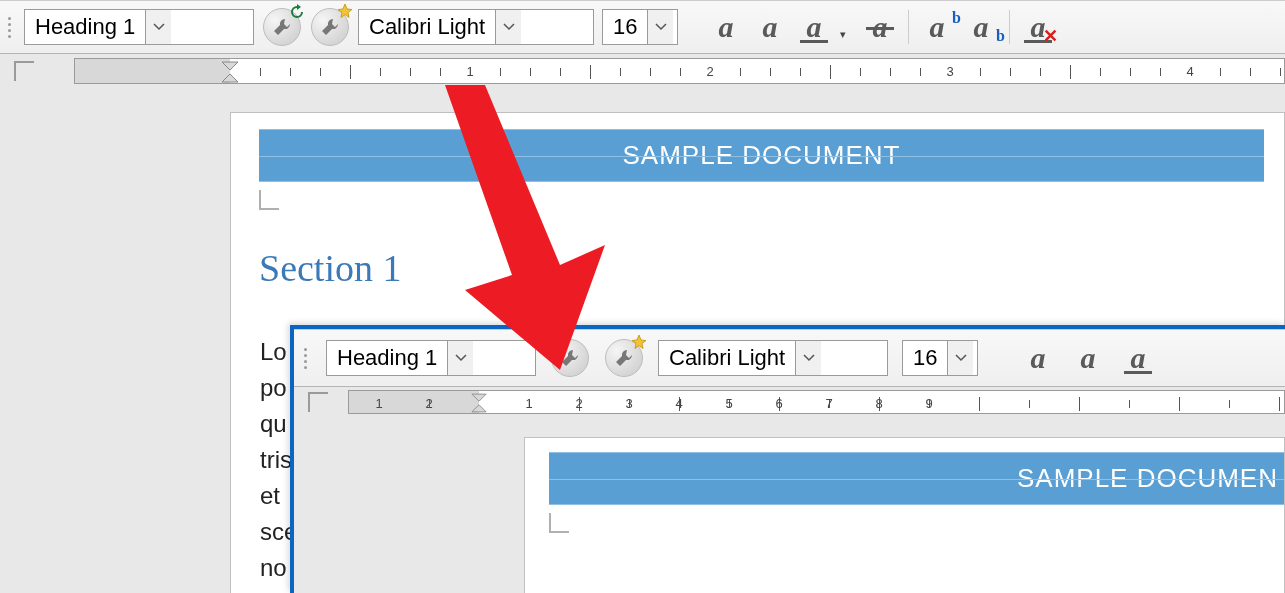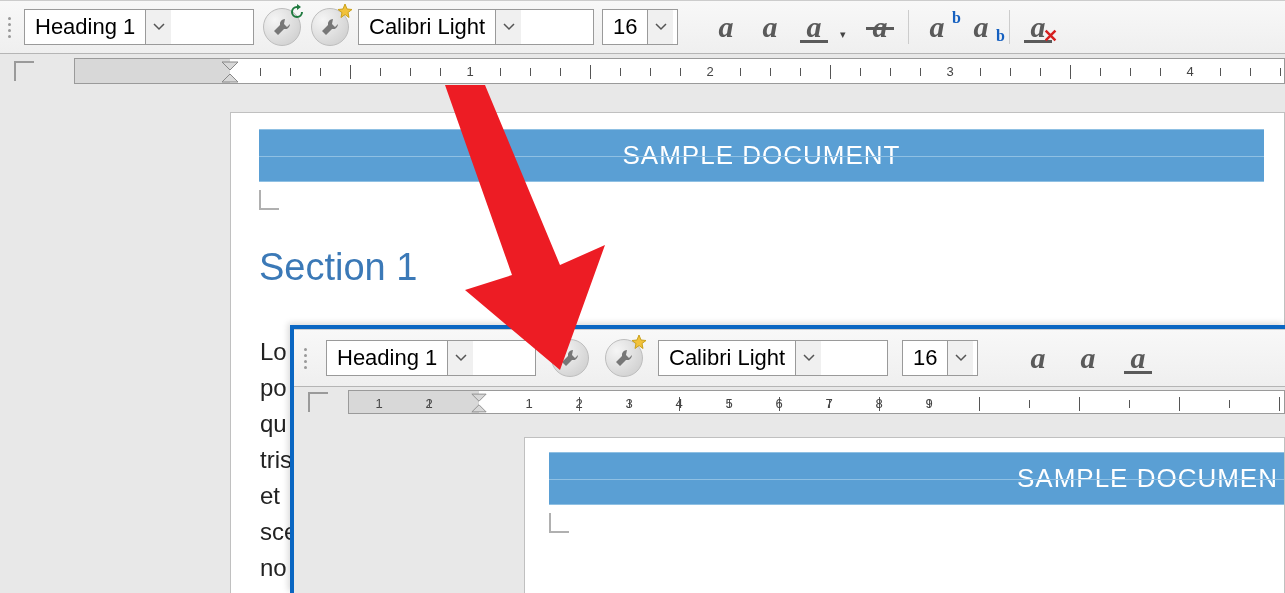--- a/index.html
+++ b/index.html
@@ -186,20 +186,21 @@
     width:20px;height:20px;
     border-left:2px solid #b0b0b0;
     border-bottom:2px solid #b0b0b0;
     margin-top:8px;
   }
   .section-h {
     color:#3b79b7;
     font-size:38px;
     font-weight:400;
     margin-top:36px;
+    font-family:Liberation Serif, serif;
   }
   .body-text {
     font-size:24px;
     color:#222;
     line-height:1.5;
     max-width:240px;
     margin-left:28px;
     margin-top:6px;
   }
 

